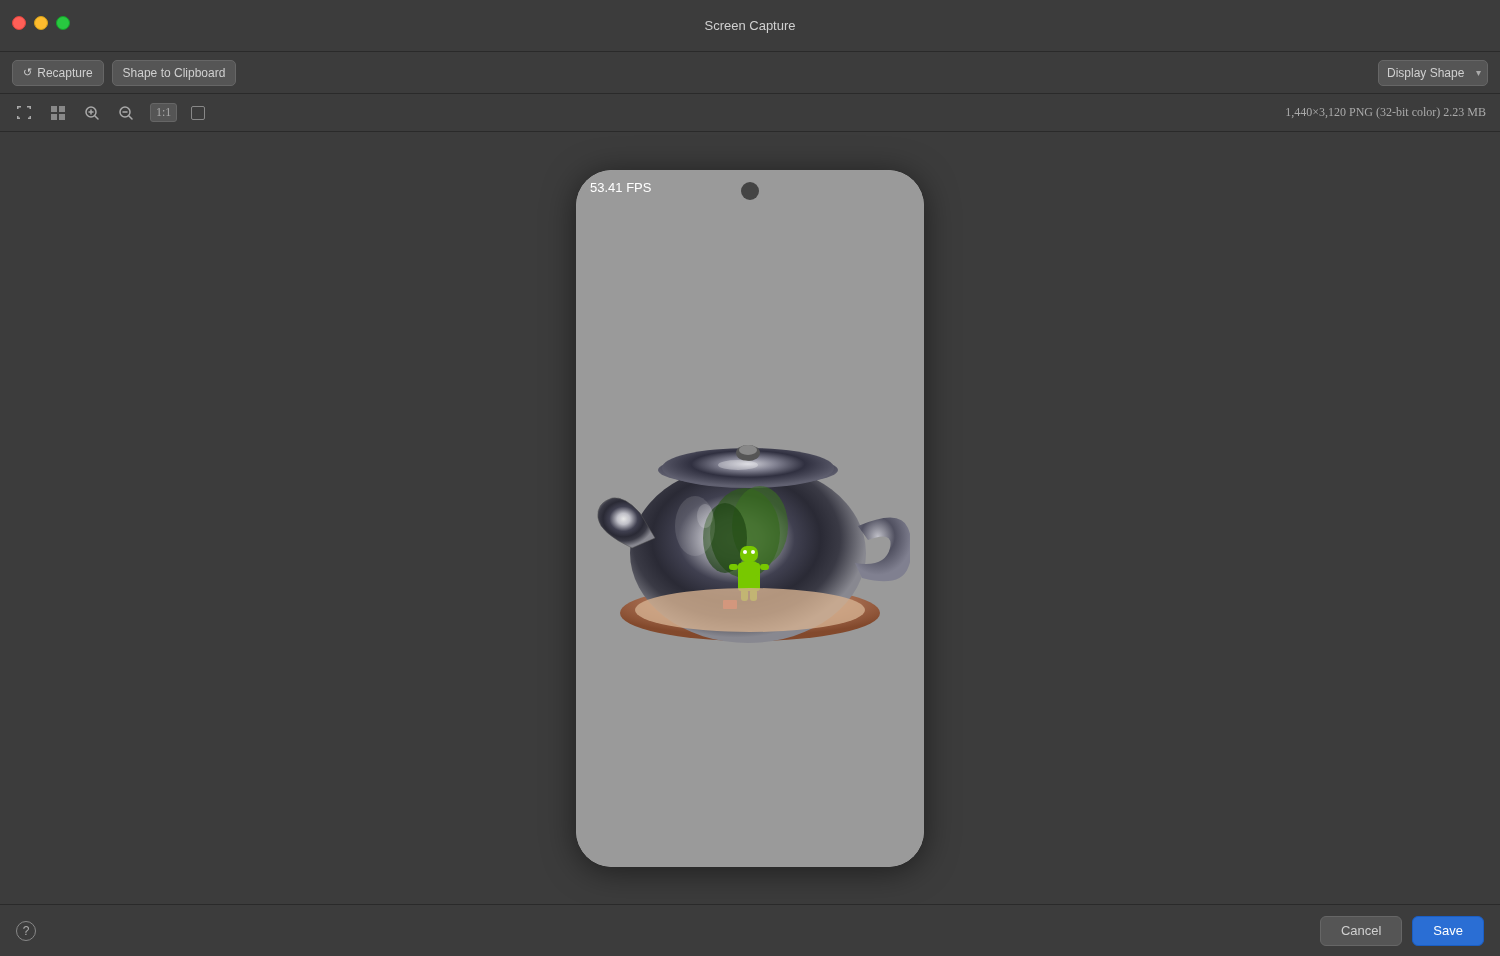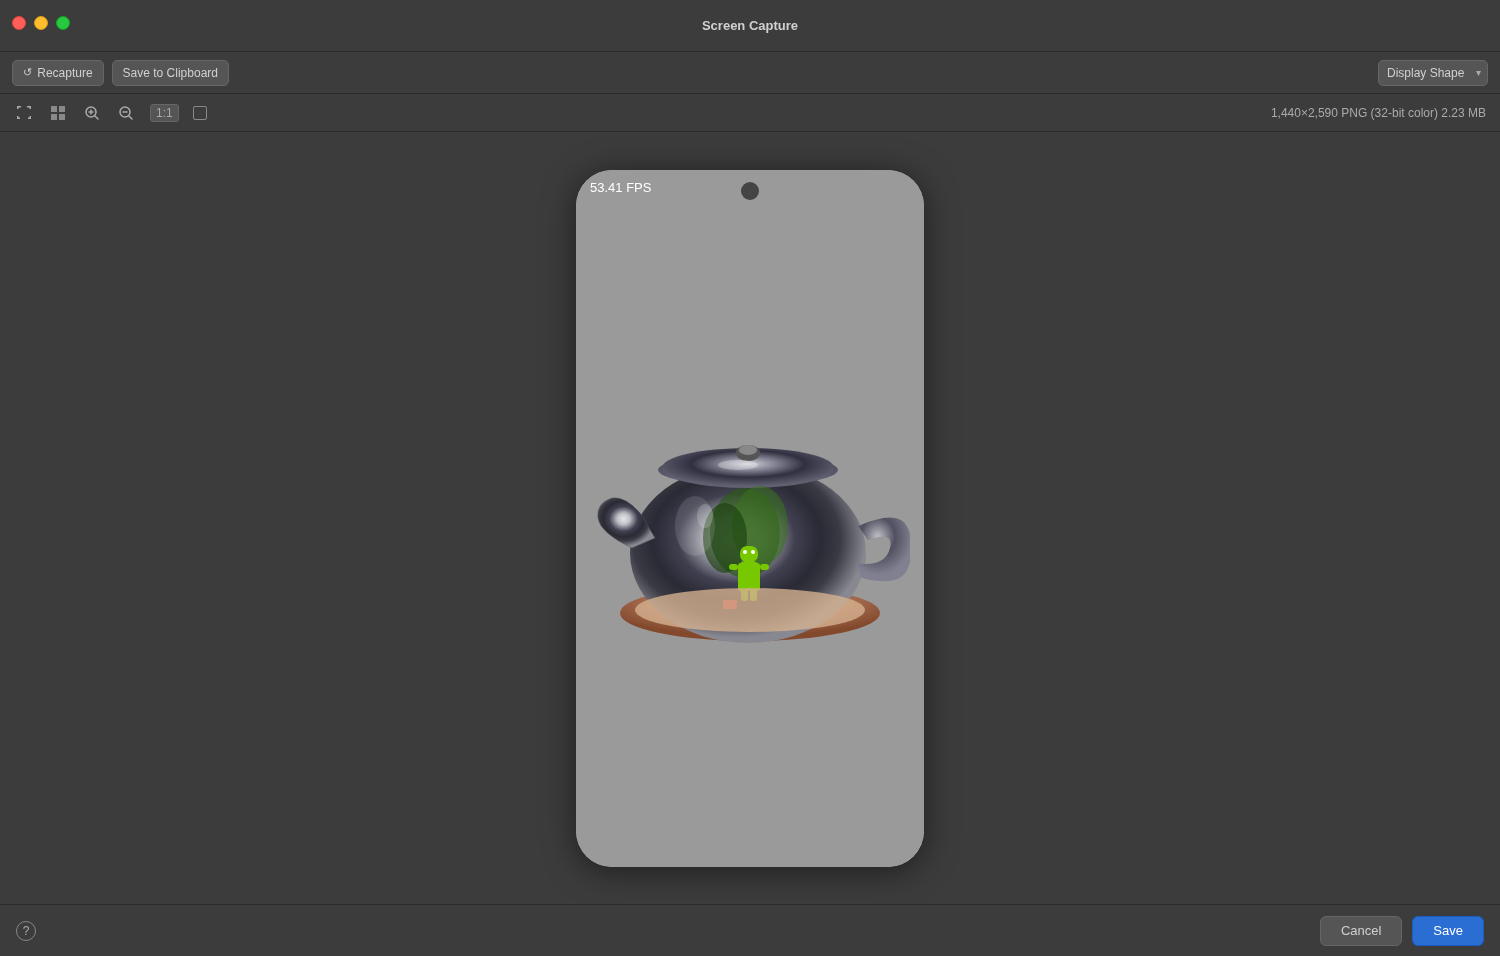--- a/index.html
+++ b/index.html
@@ -23,21 +23,21 @@
       background: #3c3c3c;
       display: flex;
       align-items: center;
       justify-content: center;
       border-bottom: 1px solid #2a2a2a;
     }
 
     .title-bar-title {
       color: #d0d0d0;
       font-size: 13px;
-      font-weight: 700;
+      font-weight: 400;
     }
 
     
     .traffic-lights {
       position: absolute;
       left: 12px;
       top: 16px;
       display: flex;
       gap: 8px;
       align-items: center;
@@ -131,20 +131,21 @@
       top: 94px;
       left: 0;
       right: 0;
       height: 38px;
       background: #3c3c3c;
       display: flex;
       align-items: center;
       padding: 0 14px;
       gap: 14px;
       border-bottom: 1px solid #2a2a2a;
+      font-family: Liberation Serif, serif;
     }
 
     .toolbar2-right {
       margin-left: auto;
       color: #aaaaaa;
       font-size: 12px;
     }
 
     .icon-btn {
       background: none;
@@ -319,21 +320,21 @@
   </div>
   <span class="title-bar-title">Screen Capture</span>
 </div>
 
 <div class="toolbar">
   <button class="toolbar-btn">
     <span class="btn-icon">↺</span>
     <span>Recapture</span>
   </button>
   <button class="toolbar-btn">
-    <span>Save to Clipboard</span>
+    <span>Shape to Clipboard</span>
   </button>
 
   <div class="toolbar-right">
     <div class="select-wrapper">
       <select class="display-shape-select">
         <option>Display Shape</option>
         <option>Phone</option>
         <option>Tablet</option>
         <option>Desktop</option>
       </select>
@@ -360,21 +361,21 @@
   </button>
   <button class="icon-btn">
     <svg width="16" height="16" viewBox="0 0 16 16" fill="currentColor">
       <circle cx="7" cy="7" r="5" fill="none" stroke="currentColor" stroke-width="1.5"></circle>
       <path d="M5 7h4M11 11l3 3" stroke="currentColor" stroke-width="1.5" stroke-linecap="round"></path>
     </svg>
   </button>
   <span class="zoom-label">1:1</span>
   <div class="checkbox-icon"></div>
 
-  <div class="toolbar2-right">1,440×2,590 PNG (32-bit color) 2.23 MB</div>
+  <div class="toolbar2-right">1,440×3,120 PNG (32-bit color) 2.23 MB</div>
 </div>
 
 <div class="content-area">
   <div class="phone-frame">
     <div class="phone-screen">
 
       <div class="fps-overlay">53.41 FPS</div>
 
       <div class="camera-notch"></div>
 

